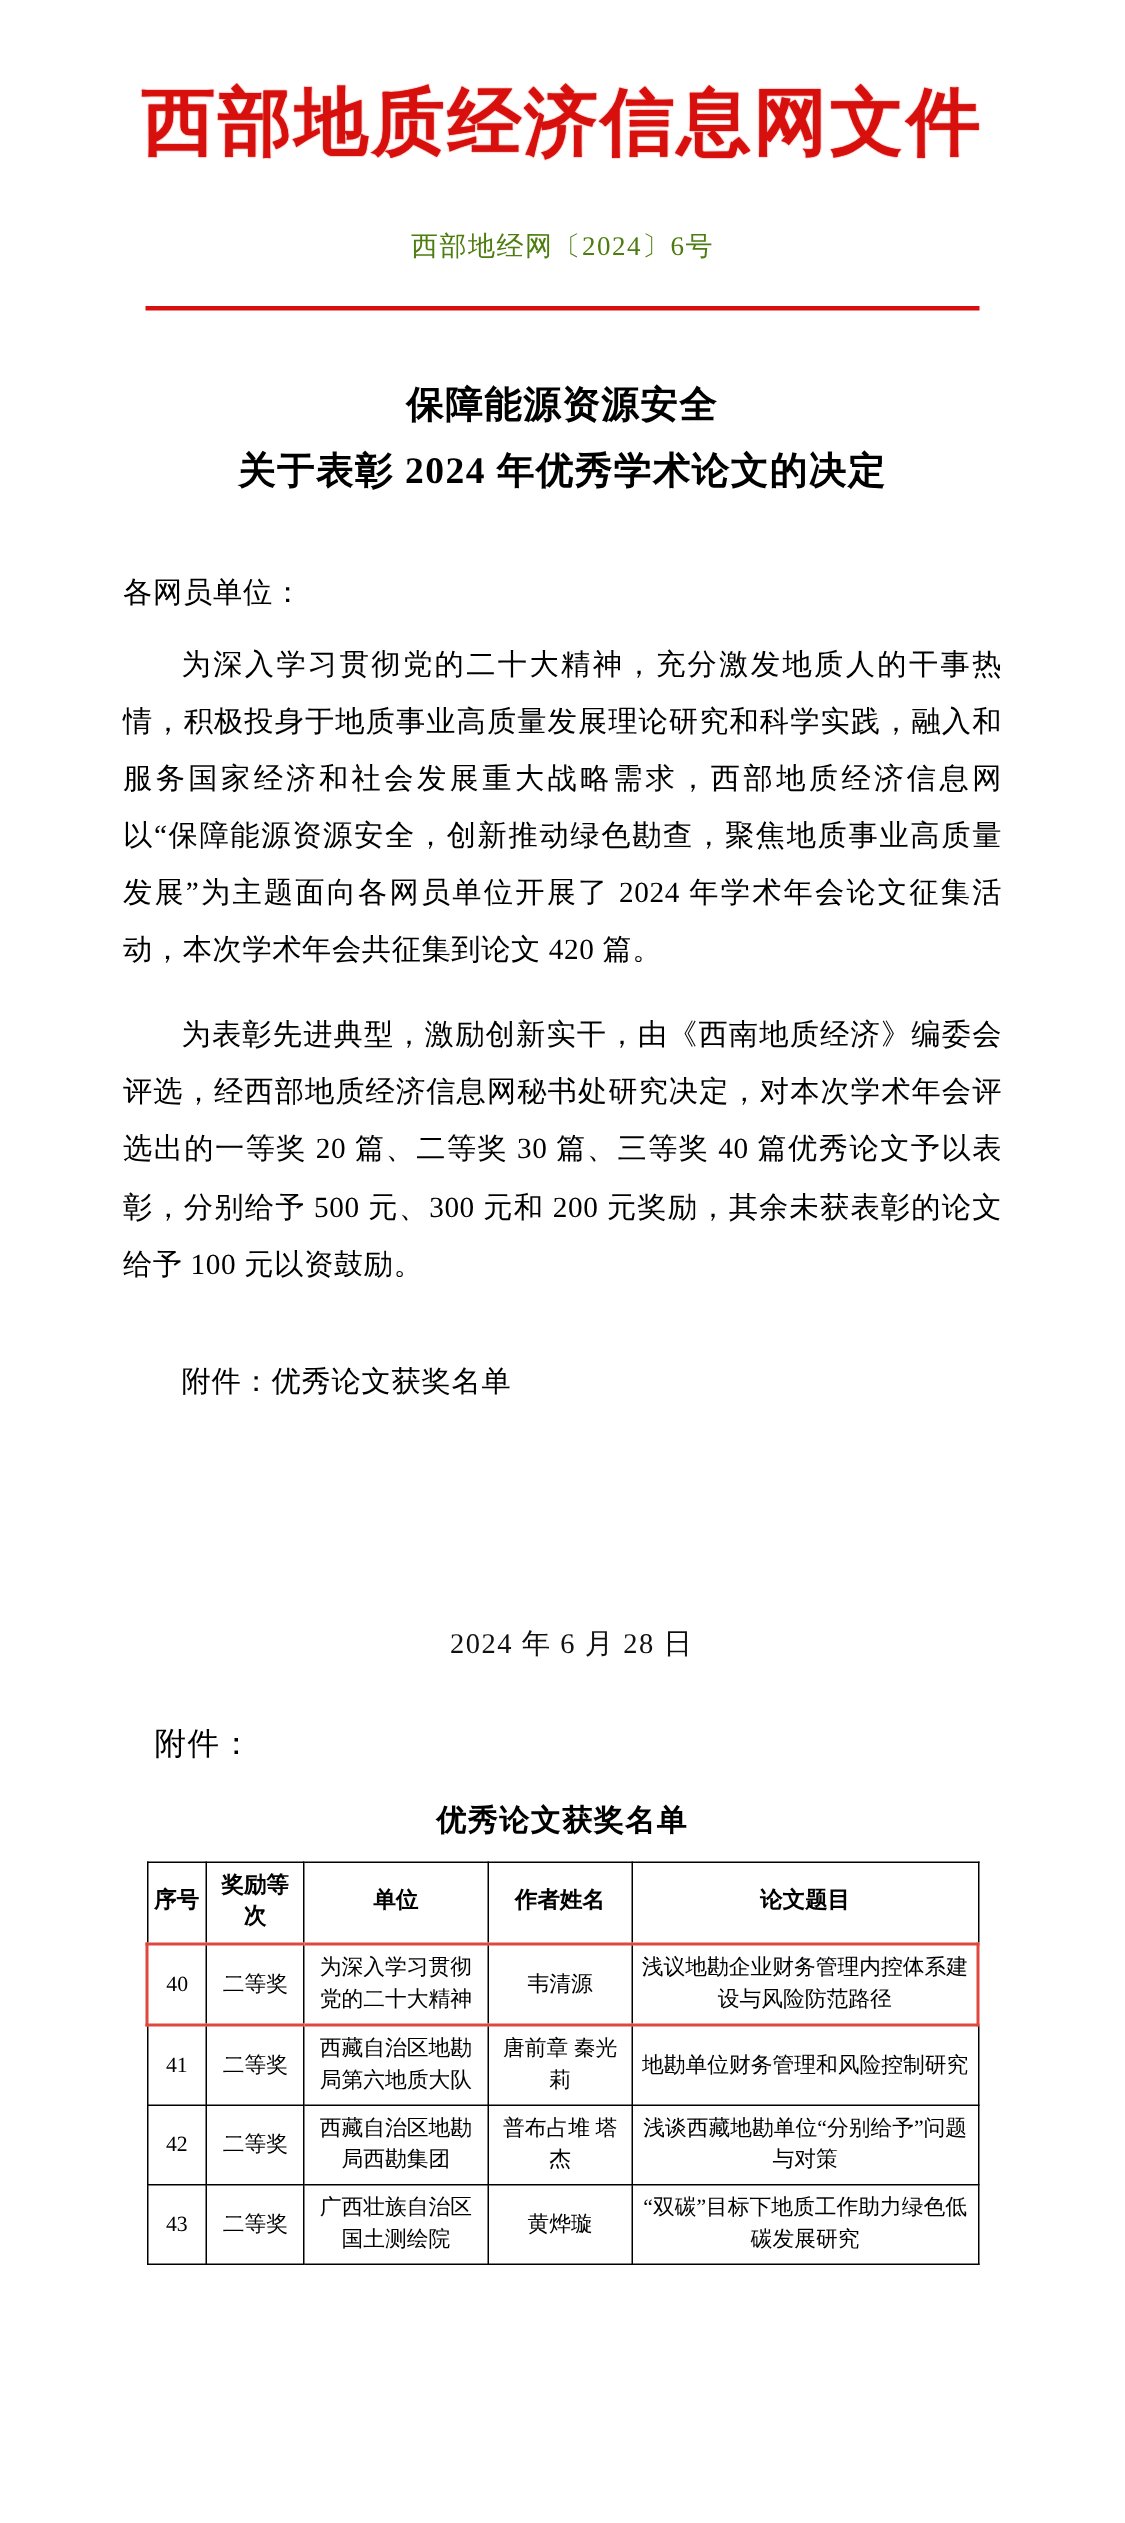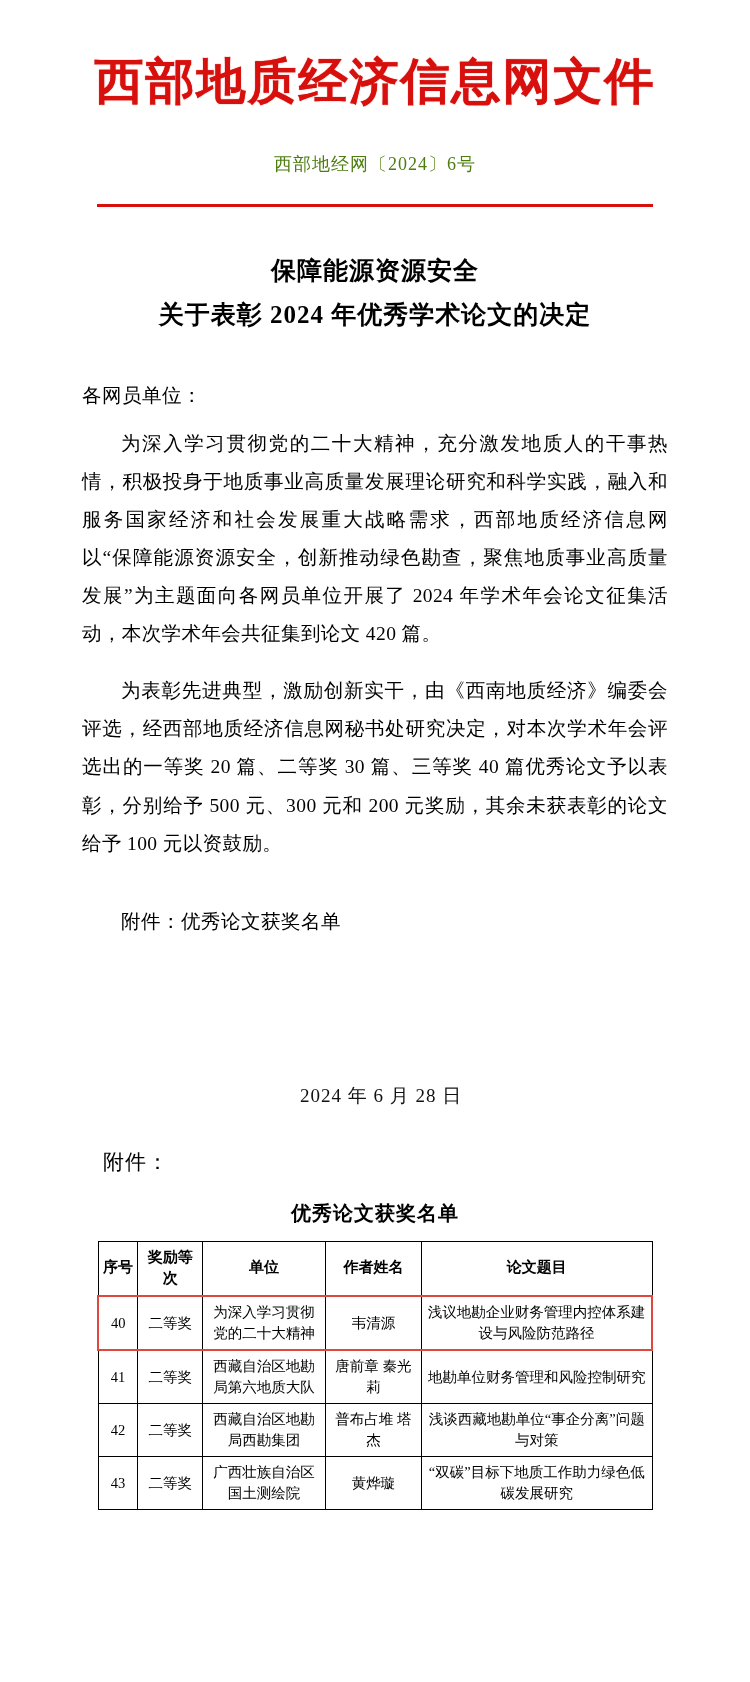--- a/index.html
+++ b/index.html
@@ -236,21 +236,21 @@
         <td>二等奖</td>
         <td>西藏自治区地勘局第六地质大队</td>
         <td>唐前章 秦光莉</td>
         <td class="paper-cell">地勘单位财务管理和风险控制研究</td>
       </tr>
       <tr>
         <td>42</td>
         <td>二等奖</td>
         <td>西藏自治区地勘局西勘集团</td>
         <td>普布占堆 塔杰</td>
-        <td class="paper-cell">浅谈西藏地勘单位“事企分离”问题与对策</td>
+        <td class="paper-cell">浅谈西藏地勘单位“分别给予”问题与对策</td>
       </tr>
       <tr>
         <td>43</td>
         <td>二等奖</td>
         <td>广西壮族自治区国土测绘院</td>
         <td>黄烨璇</td>
         <td class="paper-cell">“双碳”目标下地质工作助力绿色低碳发展研究</td>
       </tr>
 
     </tbody>

